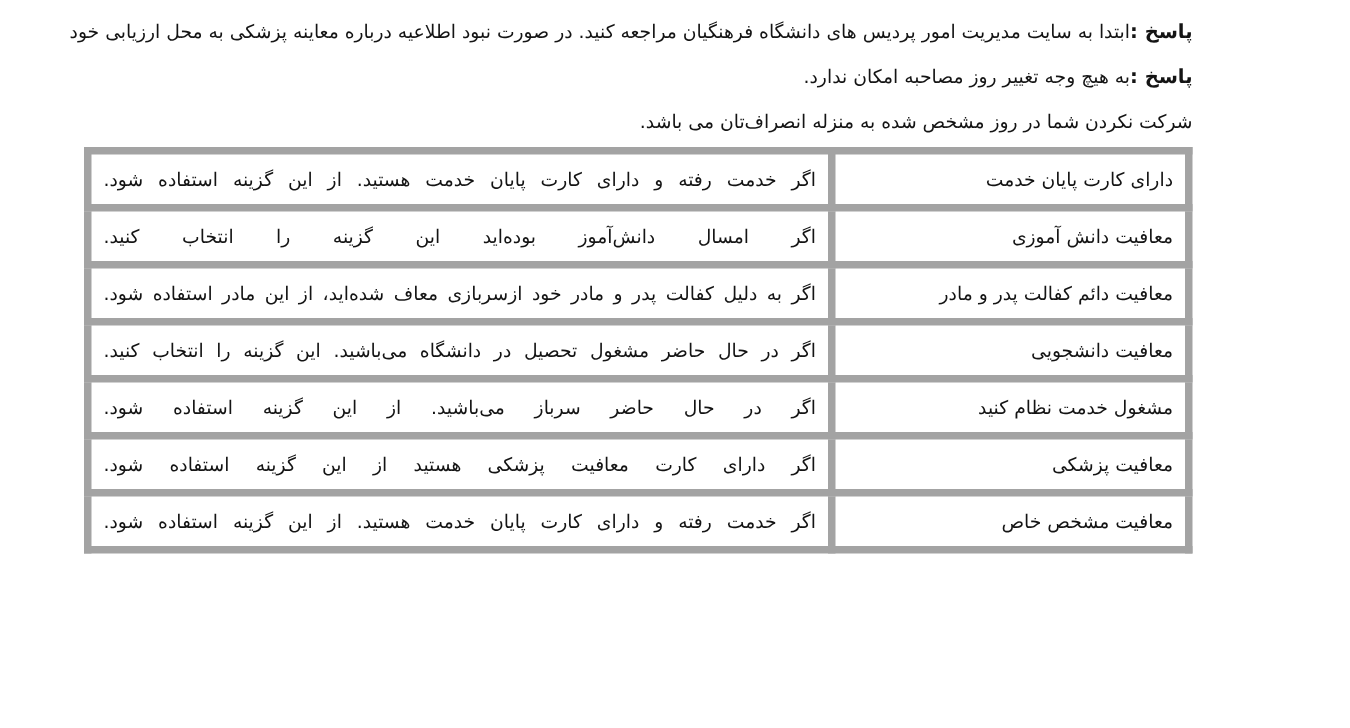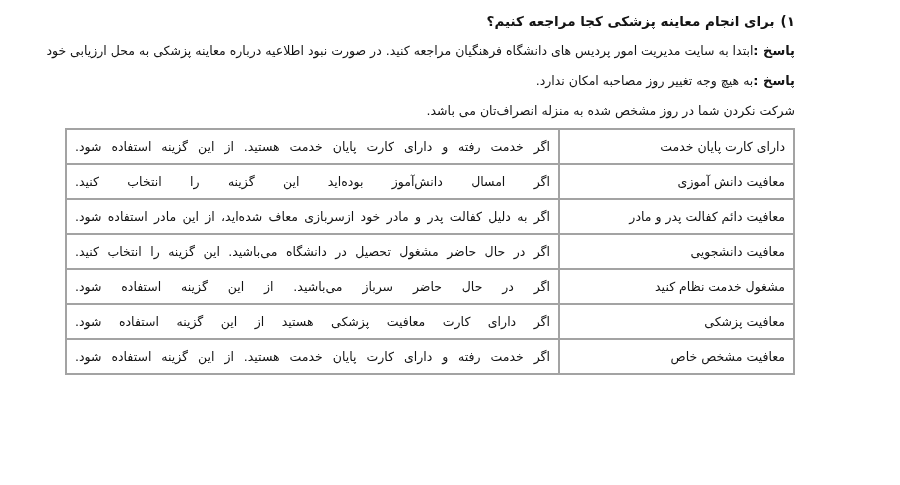--- a/index.html
+++ b/index.html
@@ -67,21 +67,21 @@
     box-sizing: border-box;
     margin-top: 2px;
   }
   table.options {
     width: 692px;
     border-collapse: collapse;
     table-layout: fixed;
     font-size: 12.5px;
   }
   table.options td {
-    border: 2px solid #a3a3a3;
+    border: 5px solid #a3a3a3;
     height: 33px;
     padding: 0 8px;
     vertical-align: middle;
     white-space: nowrap;
     overflow: hidden;
   }
   td.opt-name {
     width: 217px;
     text-align: right;
   }
@@ -92,23 +92,20 @@
     padding: 0 10px;
   }
 </style>
 </head>
 <body>
 
 <div class="page">
 
   <div class="qa-block">
 
-    <div class="question">
-      <span class="q-num">۱)</span><span>برای انجام معاینه پزشکی کجا مراجعه کنیم؟</span>
-    </div>
     <div class="answer-line">
       <span class="lbl">پاسخ :</span><span>ابتدا به سایت مدیریت امور پردیس های دانشگاه فرهنگیان مراجعه کنید. در صورت نبود اطلاعیه درباره معاینه پزشکی به محل ارزیابی خود</span>
     </div>
 
     <div class="answer-line plain">
       <span class="lbl">پاسخ :</span><span>به هیچ وجه تغییر روز مصاحبه امکان ندارد.</span>
     </div>
     <div class="answer-line plain">
       <span>شرکت نکردن شما در روز مشخص شده به منزله انصراف‌تان می باشد.</span>
     </div>

